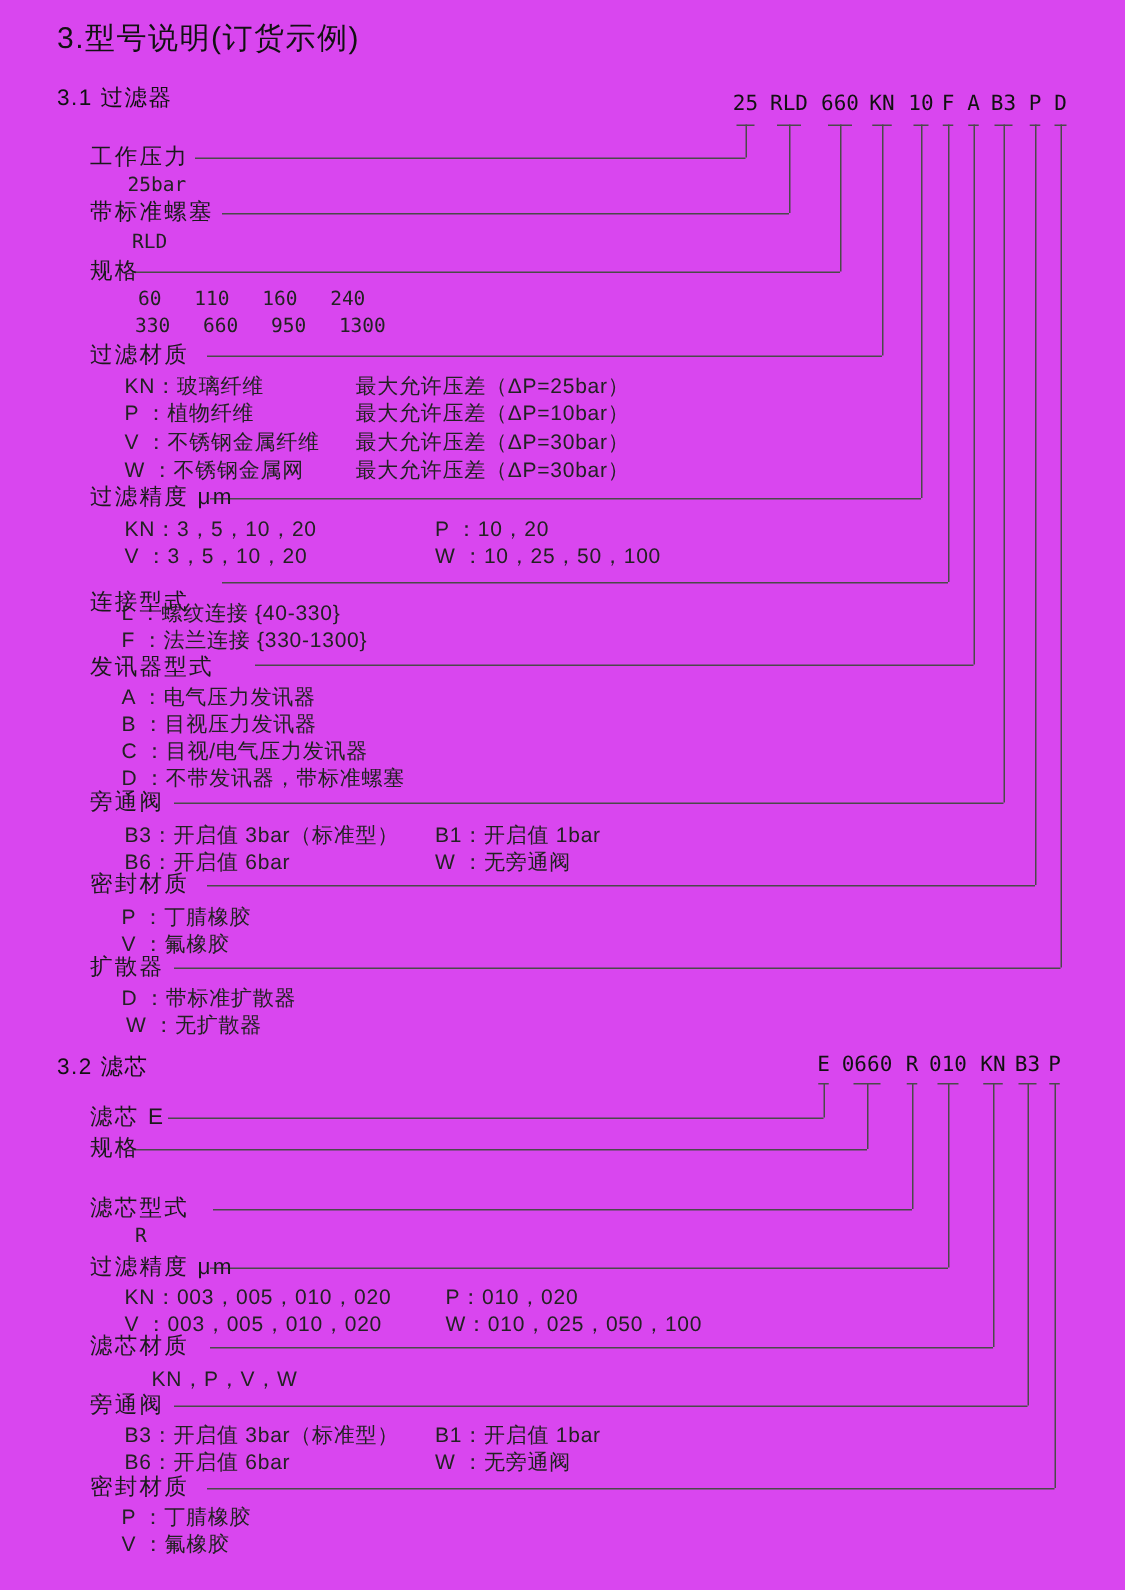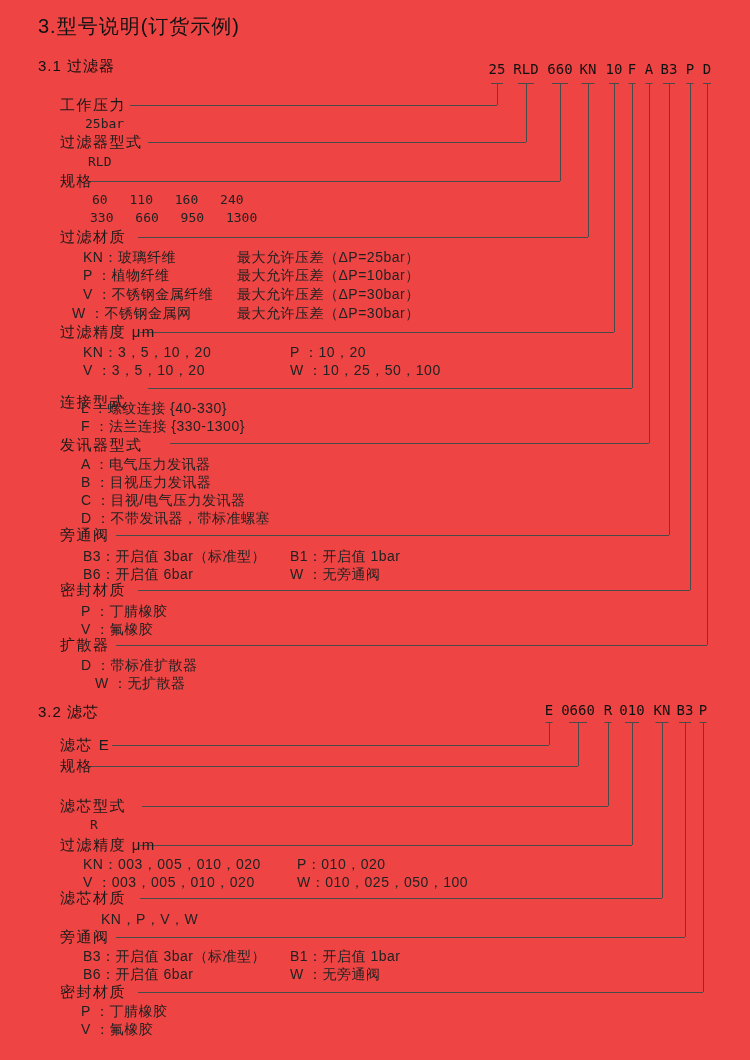--- a/index.html
+++ b/index.html
@@ -1,17 +1,17 @@
 <!DOCTYPE html>
 <html><head>
 <meta charset="utf-8">
 <style>
   html,body{margin:0;padding:0;background:#fff;}
   #canvas{
-    position:relative;width:750px;height:1060px;background:#ef4444;overflow:hidden;
+    position:relative;width:750px;height:1060px;background:#d946ef;overflow:hidden;
     font-family:"Liberation Sans","DejaVu Sans",sans-serif;color:#1d1d1d;text-decoration:underline;
   }
   .t{position:absolute;white-space:pre;line-height:1.1;}
   .title{font-size:20px;letter-spacing:1px;color:#111;}
   .heading{font-size:15px;letter-spacing:1px;color:#111;}
   .lbl{font-size:15px;letter-spacing:1.5px;color:#1a1a1a;}
   .row{font-size:14px;letter-spacing:0.5px;color:#222;}
   .val{font-family:"DejaVu Sans Mono","Liberation Mono",monospace;font-size:13px;color:#222;}
   .ws{word-spacing:14px;}
   .code{font-family:"DejaVu Sans Mono","Liberation Mono",monospace;font-size:14px;color:#111;transform:translateX(-50%);}
@@ -67,42 +67,42 @@
   <div class="hline" style="left:88px;top:181px;width:472px"></div>
   <div class="hline" style="left:138px;top:237px;width:450px"></div>
   <div class="hline" style="left:140px;top:332px;width:474px"></div>
   <div class="hline" style="left:148px;top:388px;width:484px"></div>
   <div class="hline" style="left:170px;top:443px;width:479px"></div>
   <div class="hline" style="left:116px;top:535px;width:553px"></div>
   <div class="hline" style="left:138px;top:590px;width:552px"></div>
   <div class="hline" style="left:116px;top:645px;width:591px"></div>
 
   <div class="t lbl" style="left:60px;top:97px">工作压力</div>
-  <div class="t lbl" style="left:60px;top:134px">过滤器型式</div>
+  <div class="t lbl" style="left:60px;top:134px">带标准螺塞</div>
   <div class="t lbl" style="left:60px;top:173px">规格</div>
   <div class="t lbl" style="left:60px;top:229px">过滤材质</div>
   <div class="t lbl" style="left:60px;top:324px">过滤精度 μm</div>
   <div class="t lbl" style="left:60px;top:394px">连接型式</div>
   <div class="t lbl" style="left:60px;top:437px">发讯器型式</div>
   <div class="t lbl" style="left:60px;top:527px">旁通阀</div>
   <div class="t lbl" style="left:60px;top:582px">密封材质</div>
   <div class="t lbl" style="left:60px;top:637px">扩散器</div>
 
   <div class="t val" style="left:85px;top:117px">25bar</div>
   <div class="t val" style="left:88px;top:155px">RLD</div>
   <div class="t val ws" style="left:92px;top:193px">60 110 160 240</div>
   <div class="t val ws" style="left:90px;top:211px">330 660 950 1300</div>
 
   <div class="t row" style="left:83px;top:250px">KN：玻璃纤维</div>
   <div class="t row" style="left:237px;top:250px">最大允许压差（ΔP=25bar）</div>
   <div class="t row" style="left:83px;top:268px">P ：植物纤维</div>
   <div class="t row" style="left:237px;top:268px">最大允许压差（ΔP=10bar）</div>
   <div class="t row" style="left:83px;top:287px">V ：不锈钢金属纤维</div>
   <div class="t row" style="left:237px;top:287px">最大允许压差（ΔP=30bar）</div>
-  <div class="t row" style="left:72px;top:306px">W ：不锈钢金属网</div>
+  <div class="t row" style="left:83px;top:306px">W ：不锈钢金属网</div>
   <div class="t row" style="left:237px;top:306px">最大允许压差（ΔP=30bar）</div>
 
   <div class="t row" style="left:83px;top:345px">KN：3，5，10，20</div>
   <div class="t row" style="left:290px;top:345px">P ：10，20</div>
   <div class="t row" style="left:83px;top:363px">V ：3，5，10，20</div>
   <div class="t row" style="left:290px;top:363px">W ：10，25，50，100</div>
 
   <div class="t row" style="left:81px;top:401px">L ：螺纹连接 {40-330}</div>
   <div class="t row" style="left:81px;top:419px">F ：法兰连接 {330-1300}</div>
 
@@ -113,21 +113,21 @@
 
   <div class="t row" style="left:83px;top:549px">B3：开启值 3bar（标准型）</div>
   <div class="t row" style="left:290px;top:549px">B1：开启值 1bar</div>
   <div class="t row" style="left:83px;top:567px">B6：开启值 6bar</div>
   <div class="t row" style="left:290px;top:567px">W ：无旁通阀</div>
 
   <div class="t row" style="left:81px;top:604px">P ：丁腈橡胶</div>
   <div class="t row" style="left:81px;top:622px">V ：氟橡胶</div>
 
   <div class="t row" style="left:81px;top:658px">D ：带标准扩散器</div>
-  <div class="t row" style="left:95px;top:676px">W ：无扩散器</div>
+  <div class="t row" style="left:84px;top:676px">W ：无扩散器</div>
 
   <div class="t heading" style="left:38px;top:704px">3.2 滤芯</div>
 
   <div class="t code" style="left:549px;top:703px">E</div>
   <div class="t code" style="left:578px;top:703px">0660</div>
   <div class="t code" style="left:608px;top:703px">R</div>
   <div class="t code" style="left:632px;top:703px">010</div>
   <div class="t code" style="left:662px;top:703px">KN</div>
   <div class="t code" style="left:685px;top:703px">B3</div>
   <div class="t code" style="left:703px;top:703px">P</div>

